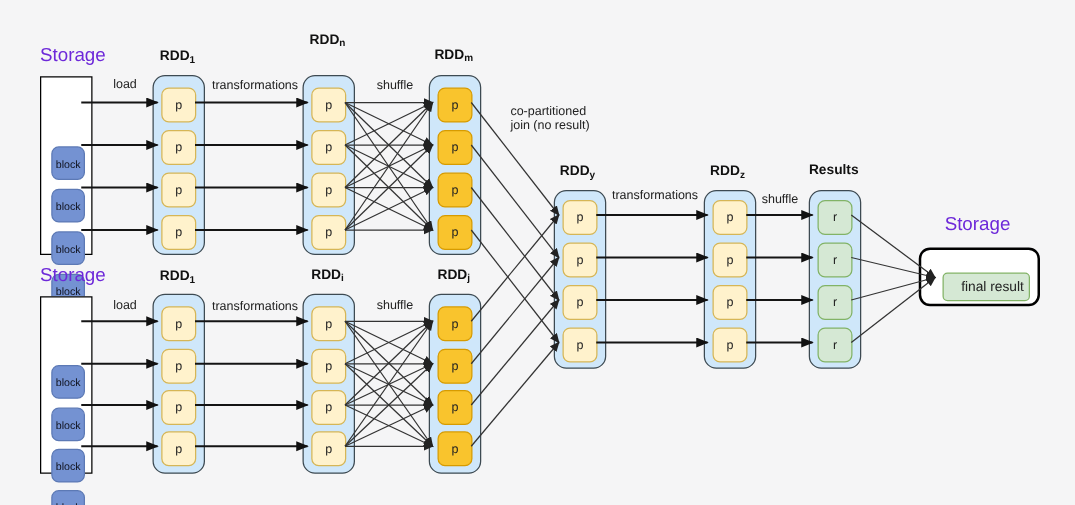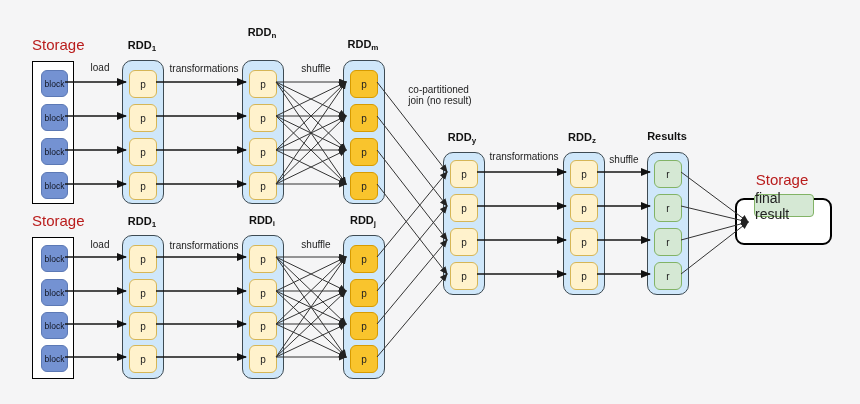--- a/index.html
+++ b/index.html
@@ -1,45 +1,45 @@
 <!DOCTYPE html>
 <html style="--background: #f5f5f6; --storage_fill: #ffffff; --storage_border: #000000; --block_fill: #7492d2; --block_border: #5c79b5; --rdd_fill: #cfe7fa; --rdd_border: #3d4a52; --p_cream_fill: #fff2cc; --p_cream_border: #d6b656; --p_orange_fill: #f9c42d; --p_orange_border: #d79b00; --r_fill: #d5e8d4; --r_border: #82b366; --driver_fill: #ffffff; --driver_border: #000000;"><head>
 <meta charset="utf-8">
 <style>
   html,body{margin:0;padding:0;}
   .stage{position:relative;width:860px;height:404px;background:var(--background,#f5f5f6);
          font-family:"Liberation Sans",sans-serif;overflow:hidden;}
   #wires{position:absolute;left:0;top:0;z-index:5;pointer-events:none;}
   .wire-main{stroke:#141414;stroke-width:1.6;}
   .wire-thin{stroke:#333;stroke-width:1;}
-  .title{position:absolute;font-size:15px;color:#b91c1c;z-index:2;}
+  .title{position:absolute;font-size:15px;color:#6d28d9;z-index:2;}
   .title.center{transform:translateX(-50%);}
   .storage{position:absolute;width:40px;background:var(--storage_fill,#fff);
            border:1px solid var(--storage_border,#000);z-index:1;}
   .blockbox{position:absolute;left:8px;width:25px;height:25px;border-radius:6px;
             background:var(--block_fill,#7492d2);border:1px solid var(--block_border,#5c79b5);
-            display:flex;align-items:center;justify-content:center;font-size:8.5px;color:#10131f;z-index:2;}
+            display:flex;align-items:center;justify-content:center;font-size:8.5px;color:#10131f;z-index:2;margin-top:47px;}
   .rdd{position:absolute;width:40px;border-radius:10px;background:var(--rdd_fill,#cfe7fa);
        border:1px solid var(--rdd_border,#3d4a52);z-index:1;}
   .pbox{position:absolute;left:6px;width:26px;height:26px;border-radius:6px;z-index:2;
         display:flex;align-items:center;justify-content:center;font-size:10px;color:#222;}
   .cream{background:var(--p_cream_fill,#fff2cc);border:1px solid var(--p_cream_border,#d6b656);}
   .orange{background:var(--p_orange_fill,#f9c42d);border:1px solid var(--p_orange_border,#d79b00);}
   .green{background:var(--r_fill,#d5e8d4);border:1px solid var(--r_border,#82b366);}
   .rdd-label{position:absolute;transform:translateX(-50%);font-size:11px;font-weight:bold;
              color:#111;white-space:nowrap;z-index:2;}
   .rdd-label sub{font-size:8px;vertical-align:-2px;}
   .edge-label{position:absolute;transform:translateX(-50%);font-size:10px;color:#222;
               white-space:nowrap;z-index:2;}
   .join-label{position:absolute;transform:translateX(-50%);font-size:10px;color:#222;
               text-align:left;line-height:11px;z-index:2;}
   .driver{position:absolute;left:735px;top:198px;width:93px;height:43px;border-radius:9px;
           background:var(--driver_fill,#fff);border:2px solid var(--driver_border,#000);z-index:1;}
-  .final-result{position:absolute;left:754px;top:194px;width:58px;height:21px;border-radius:4px;
-                display:flex;align-items:center;justify-content:center;font-size:14px;color:#222;z-index:2;}
+  .final-result{position:absolute;left:754px;top:218px;width:58px;height:21px;border-radius:4px;
+                display:flex;align-items:center;justify-content:center;font-size:11px;color:#222;z-index:2;padding-left:10px;}
 </style>
 </head>
 <body>
 
 <div class="stage">
 
   <svg id="wires" width="860" height="404">
     <defs>
       <marker id="ahb" markerUnits="userSpaceOnUse" markerWidth="11" markerHeight="9" refX="9" refY="4" orient="auto">
         <path d="M0,0 L10,4 L0,8 Z" fill="#111"></path>

